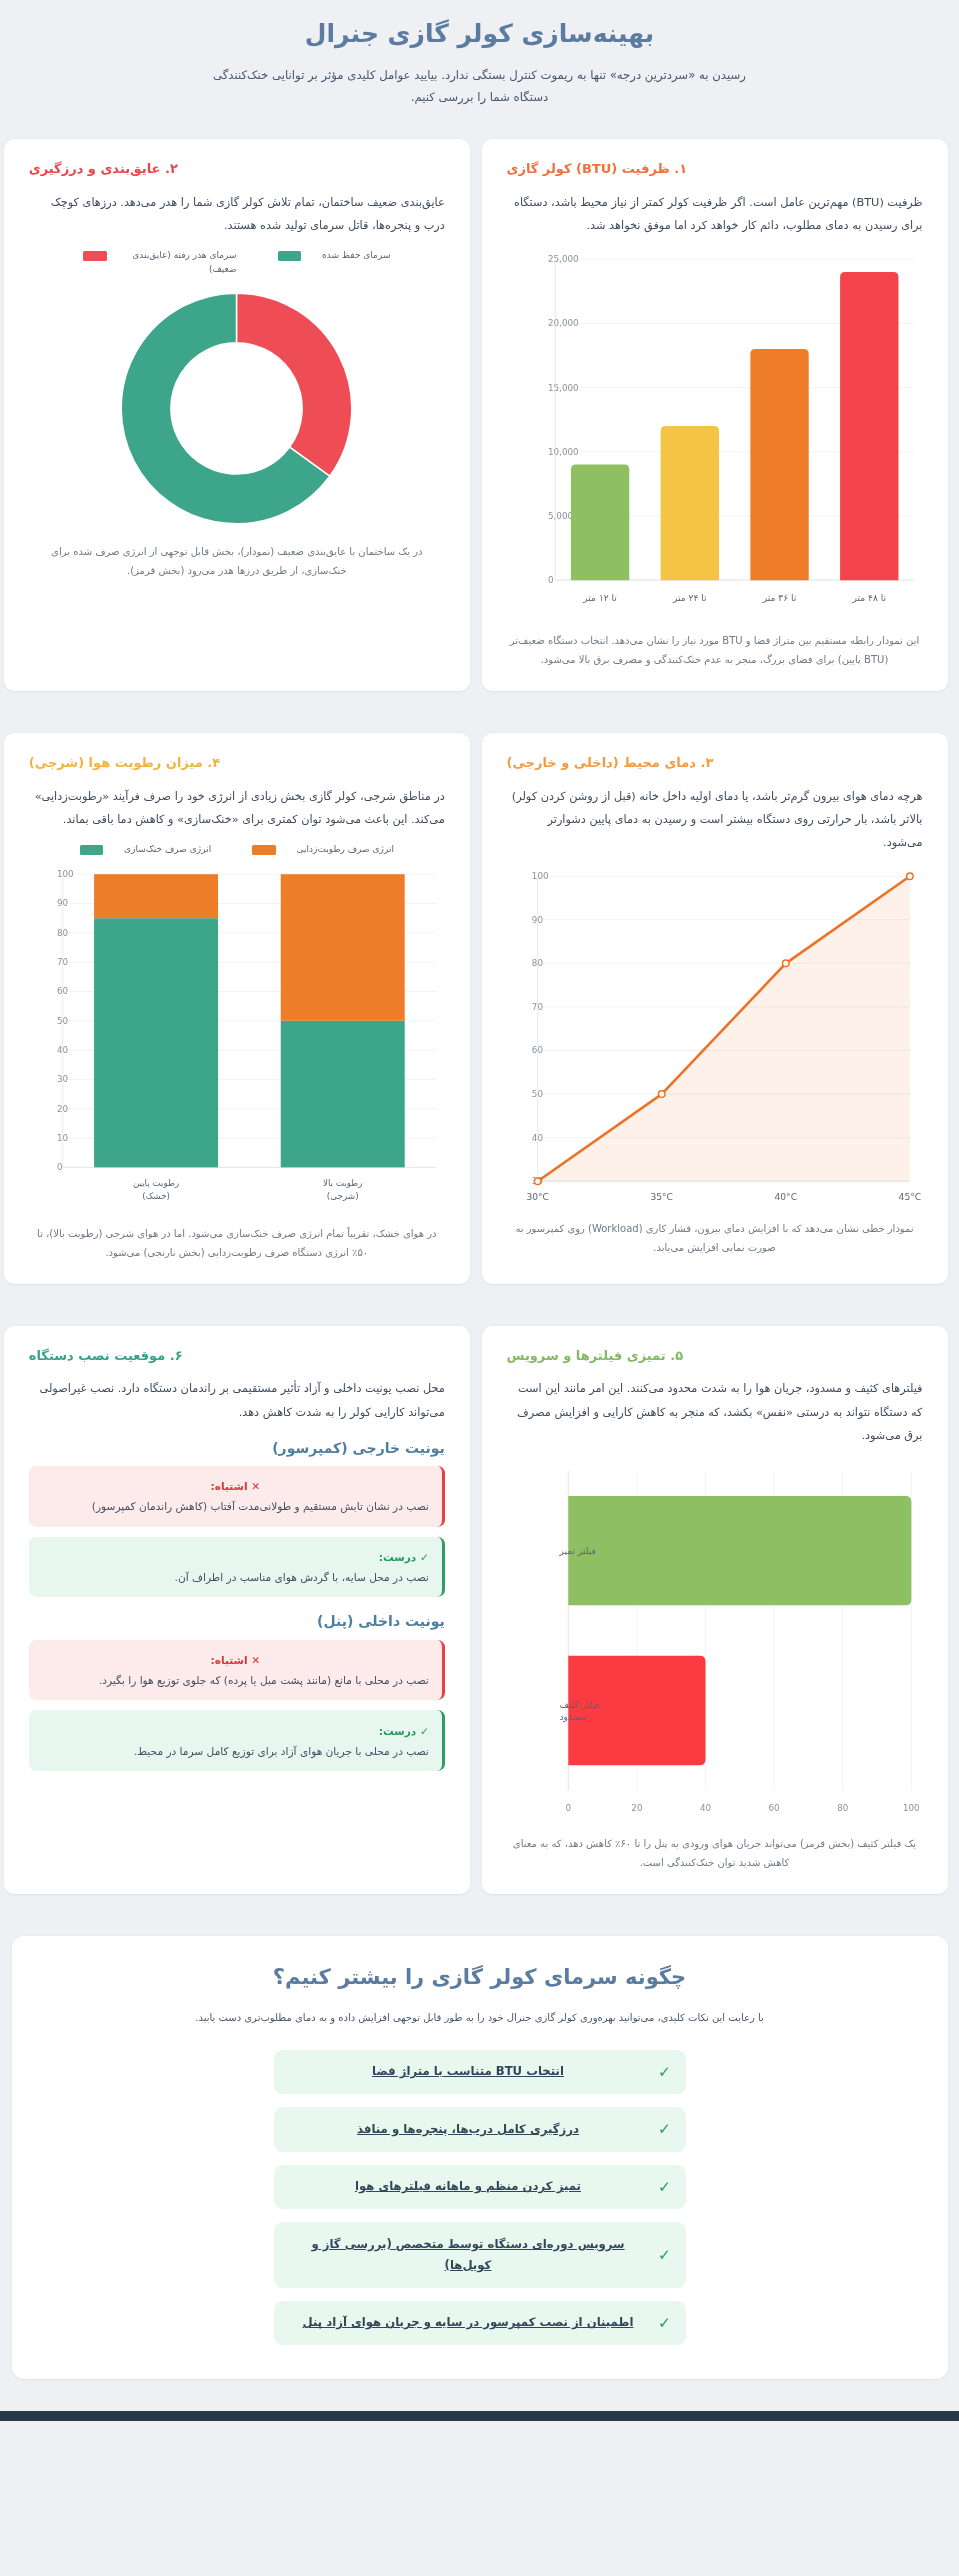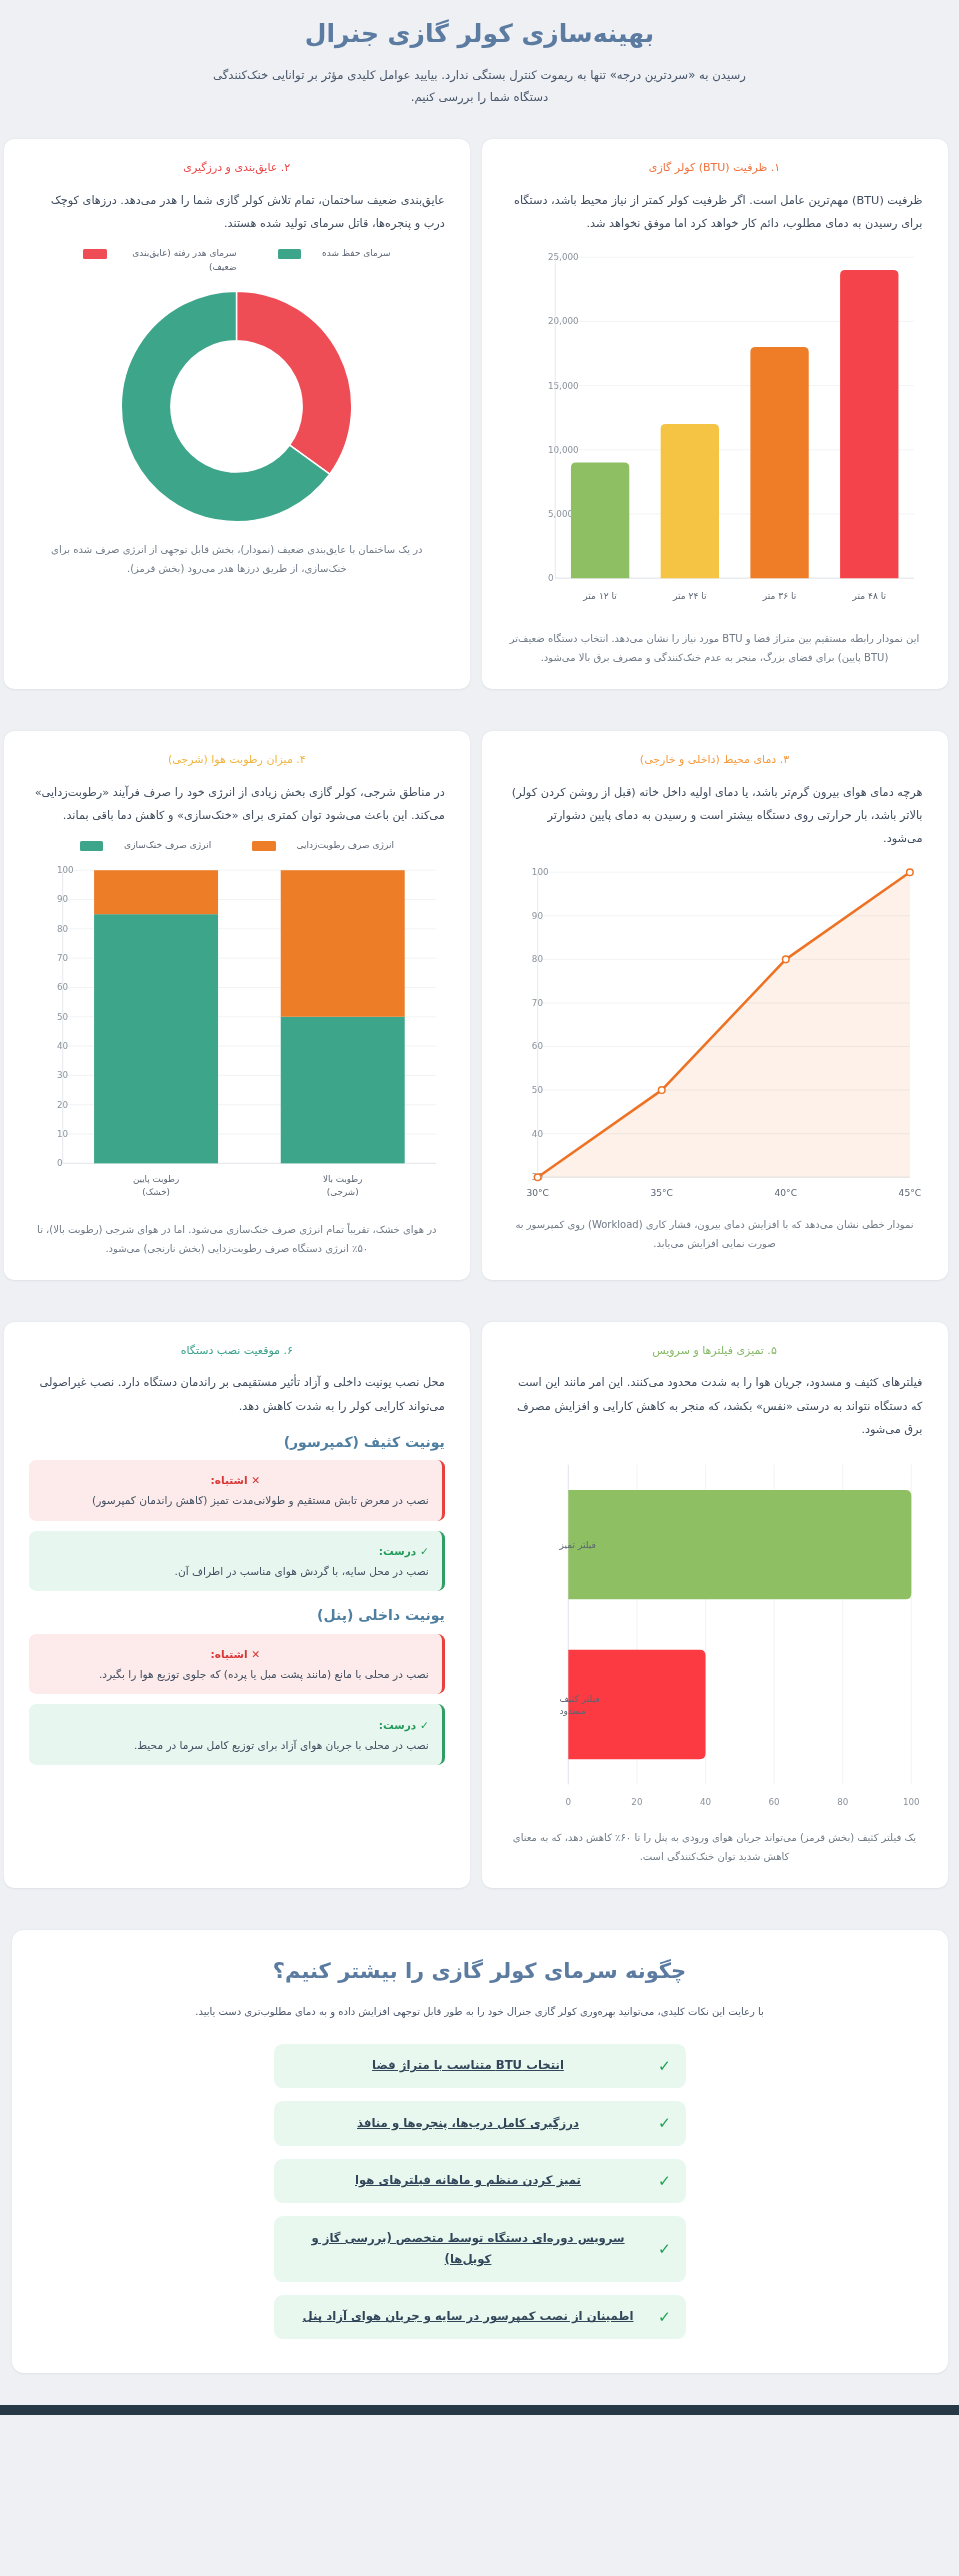--- a/index.html
+++ b/index.html
@@ -12,21 +12,21 @@
   .page { width:936px; margin:0 auto; padding-top:19px; }
   .page-header { text-align:center; margin-bottom:31px; }
   .page-title { font-size:25px; font-weight:700; color:#5b7ba1; margin-bottom:16px; }
   .page-subtitle { font-size:11.7px; line-height:1.9; color:#49576b; max-width:569px; margin:0 auto; text-align:center; }
 
   .grid { display:grid; grid-template-columns:1fr 1fr; column-gap:11.7px; row-gap:42px; direction:rtl; }
   .card {
     background:#fff; border-radius:10.2px; padding:22px 25px;
     box-shadow:0 0.7px 2.2px rgba(40,50,70,.08);
   }
-  .card-title { font-size:11px; font-weight:400; text-align:center; margin-bottom:14.6px; }
+  .card-title { font-size:13px; font-weight:700; text-align:left; margin-bottom:14.6px; }
   .accent-orange  { color:#f2713b; }
   .accent-red     { color:#ef4446; }
   .accent-orange2 { color:#f69a40; }
   .accent-amber   { color:#f0b43f; }
   .accent-lgreen  { color:#84b965; }
   .accent-teal    { color:#38a189; }
   .card-body { font-size:11.3px; line-height:2.05; text-align:right; color:#3f4c5e; margin-bottom:11.7px; }
   .card-body.align-right { text-align:right; }
   .chart-wrap { display:flex; justify-content:center; }
   svg text { font-family:"DejaVu Sans","Liberation Sans",sans-serif; }
@@ -244,28 +244,28 @@
             <text x="72" y="348.5" text-anchor="end" font-size="12.5" fill="#5b6572"><tspan x="72" dy="-8">فیلتر کثیف</tspan><tspan x="72" dy="17">مسدود</tspan></text>
           </svg>
       </div>
       <p class="caption">یک فیلتر کثیف (بخش قرمز) می‌تواند جریان هوای ورودی به پنل را تا ۶۰٪ کاهش دهد، که به معنای کاهش شدید توان خنک‌کنندگی است.</p>
     </section>
 
     <section class="card">
       <h2 class="card-title accent-teal">۶. موقعیت نصب دستگاه</h2>
       <p class="card-body align-right">محل نصب یونیت داخلی و آزاد تأثیر مستقیمی بر راندمان دستگاه دارد. نصب غیراصولی می‌تواند کارایی کولر را به شدت کاهش دهد.</p>
 
-      <h3 class="sub-head">یونیت کثیف (کمپرسور)</h3>
+      <h3 class="sub-head">یونیت خارجی (کمپرسور)</h3>
 
       <div class="alert alert-bad">
         <span class="alert-label">
           <span>✕</span>
           <span>اشتباه:</span>
         </span>
-        <span class="alert-text">نصب در معرض تابش مستقیم و طولانی‌مدت تمیز (کاهش راندمان کمپرسور)</span>
+        <span class="alert-text">نصب در نشان تابش مستقیم و طولانی‌مدت آفتاب (کاهش راندمان کمپرسور)</span>
       </div>
 
       <div class="alert alert-good">
         <span class="alert-label">
           <span>✓</span>
           <span>درست:</span>
         </span>
         <span class="alert-text">نصب در محل سایه، با گردش هوای مناسب در اطراف آن.</span>
       </div>
 

